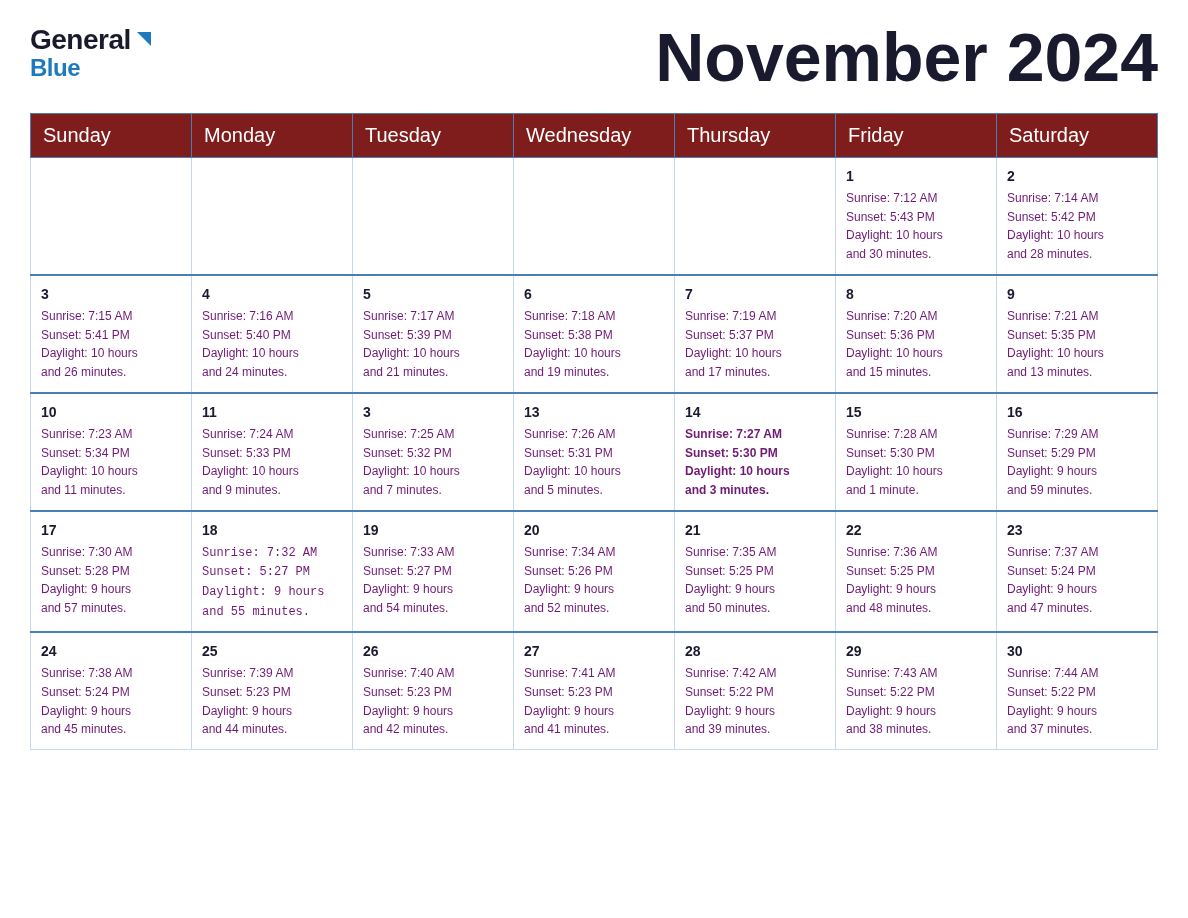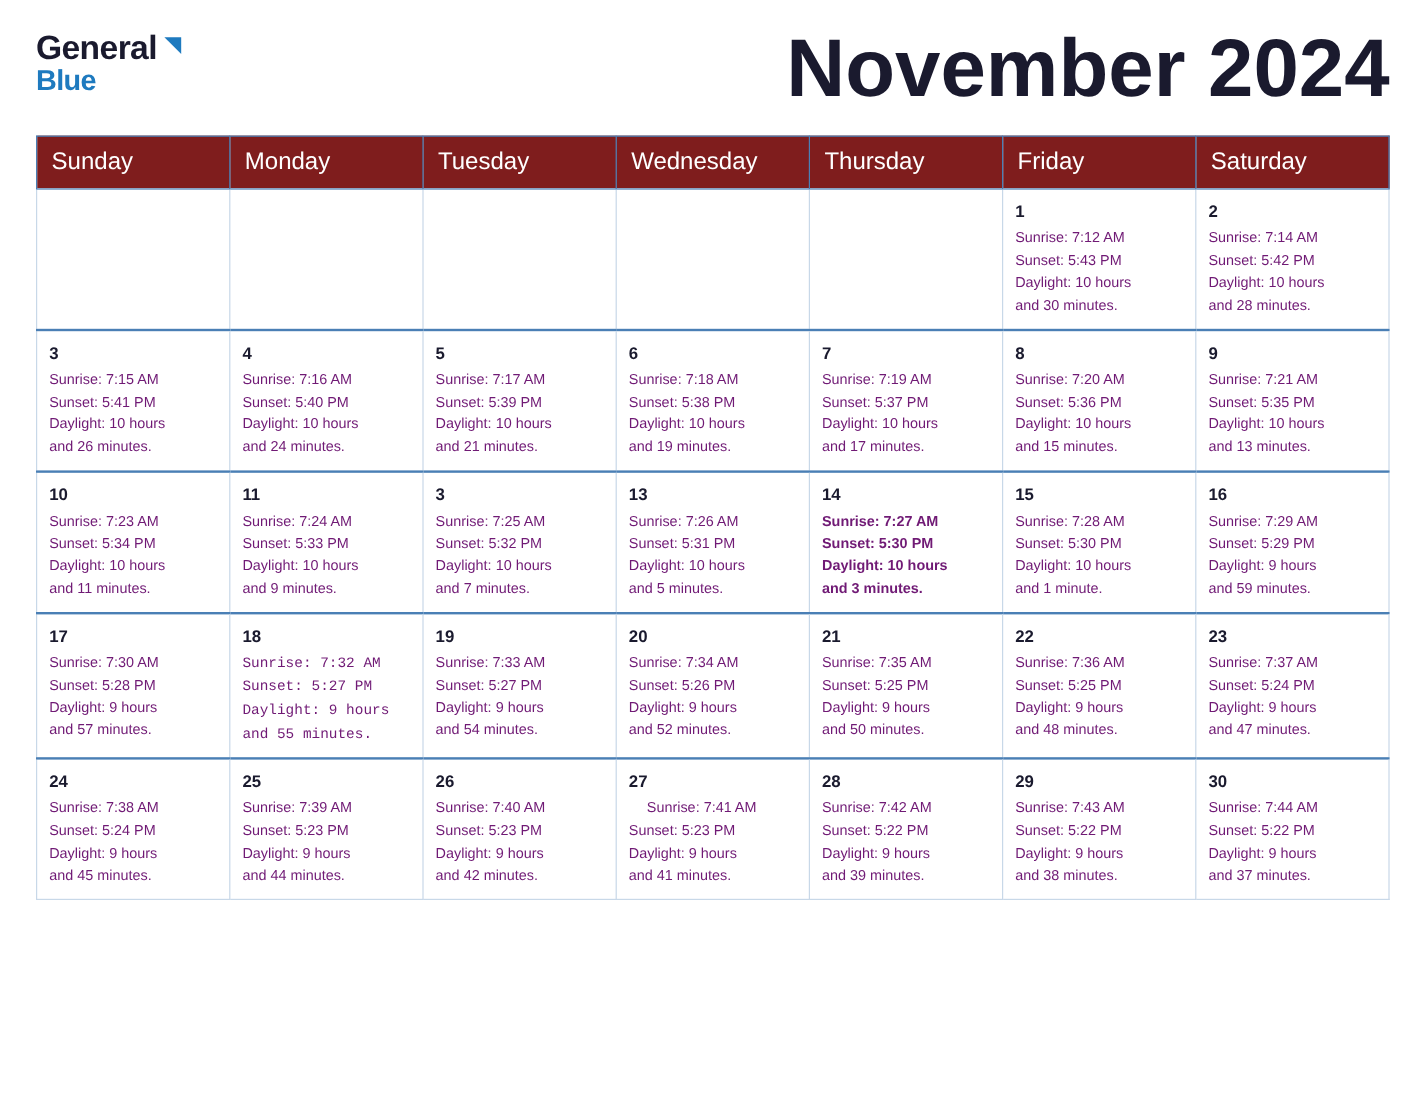--- a/index.html
+++ b/index.html
@@ -240,21 +240,21 @@
 Daylight: 9 hours
 and 45 minutes.</span></td>
         <td><span class="day-number">25</span><span class="day-info" style="white-space: pre-line;">Sunrise: 7:39 AM
 Sunset: 5:23 PM
 Daylight: 9 hours
 and 44 minutes.</span></td>
         <td><span class="day-number">26</span><span class="day-info" style="white-space: pre-line;">Sunrise: 7:40 AM
 Sunset: 5:23 PM
 Daylight: 9 hours
 and 42 minutes.</span></td>
-        <td><span class="day-number">27</span><span class="day-info" style="white-space: pre-line; margin-left: 15px;">Sunrise: 7:41 AM
+        <td><span class="day-number">27</span><span class="day-info" style="white-space: pre-line;">Sunrise: 7:41 AM
 Sunset: 5:23 PM
 Daylight: 9 hours
 and 41 minutes.</span></td>
         <td><span class="day-number">28</span><span class="day-info" style="white-space: pre-line;">Sunrise: 7:42 AM
 Sunset: 5:22 PM
 Daylight: 9 hours
 and 39 minutes.</span></td>
         <td><span class="day-number">29</span><span class="day-info" style="white-space: pre-line;">Sunrise: 7:43 AM
 Sunset: 5:22 PM
 Daylight: 9 hours

